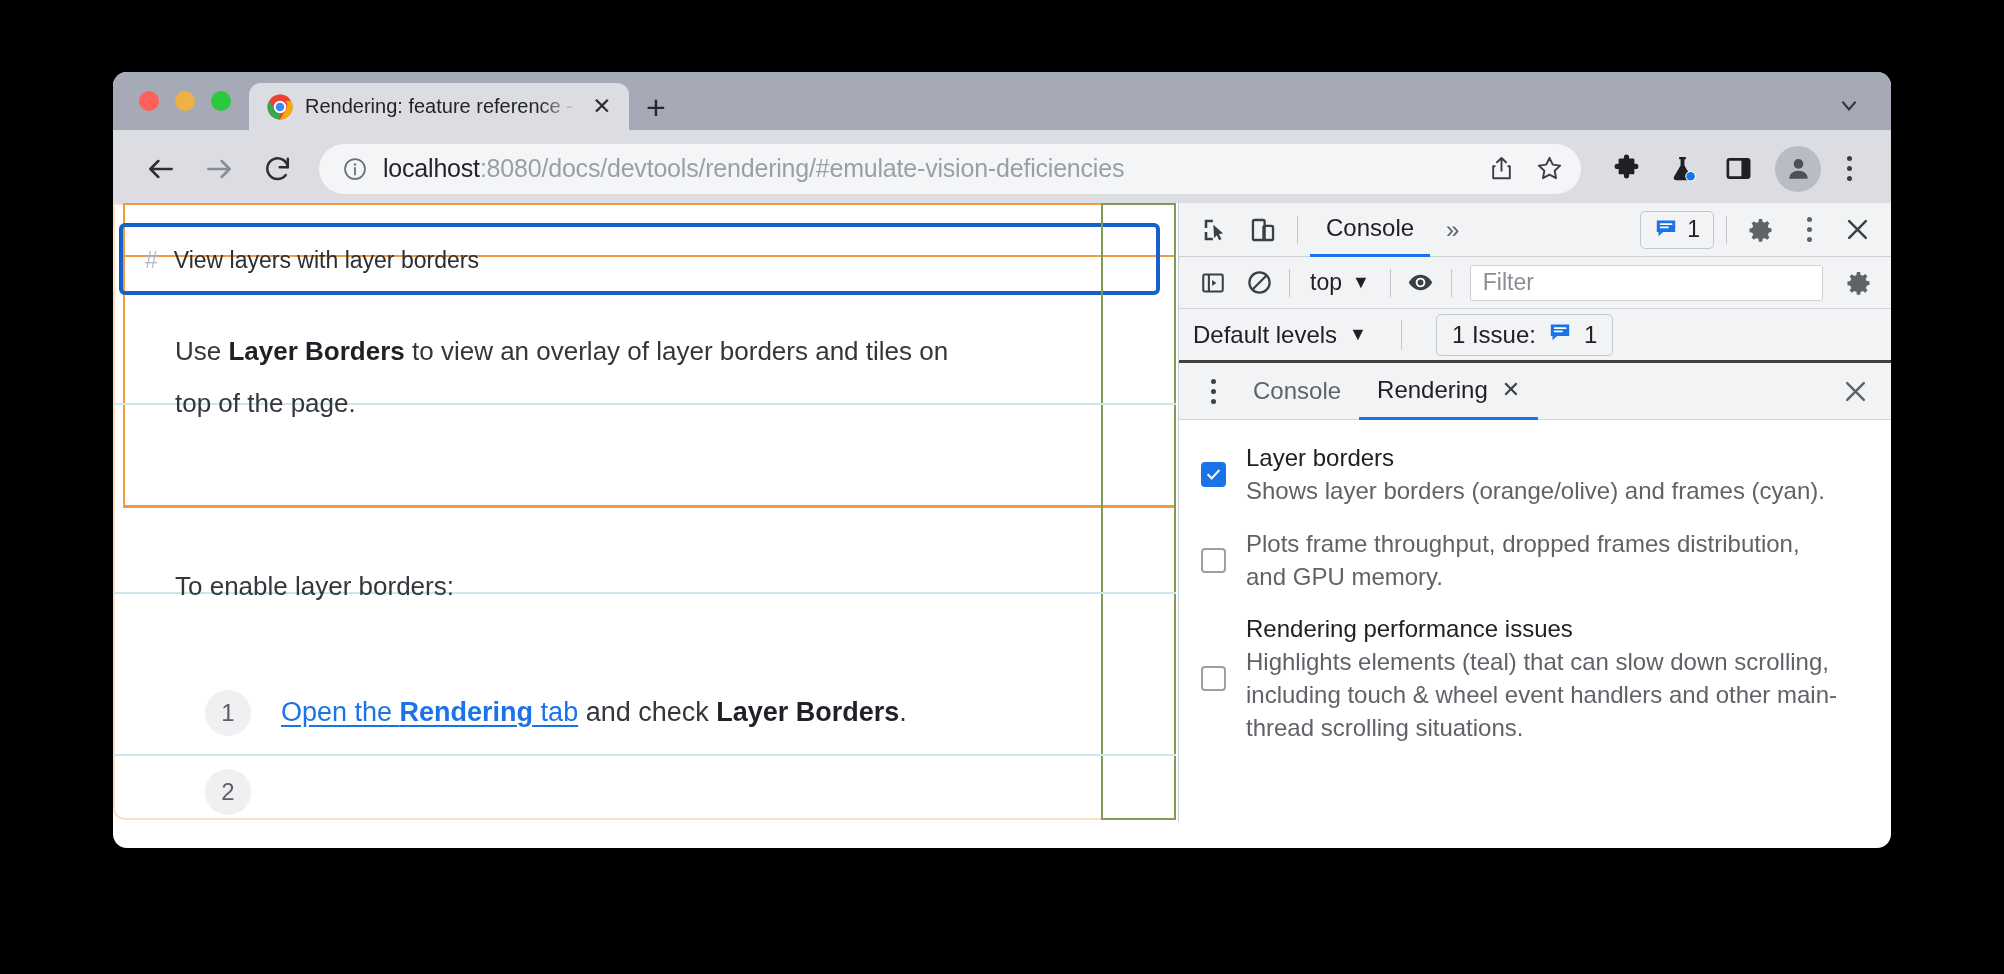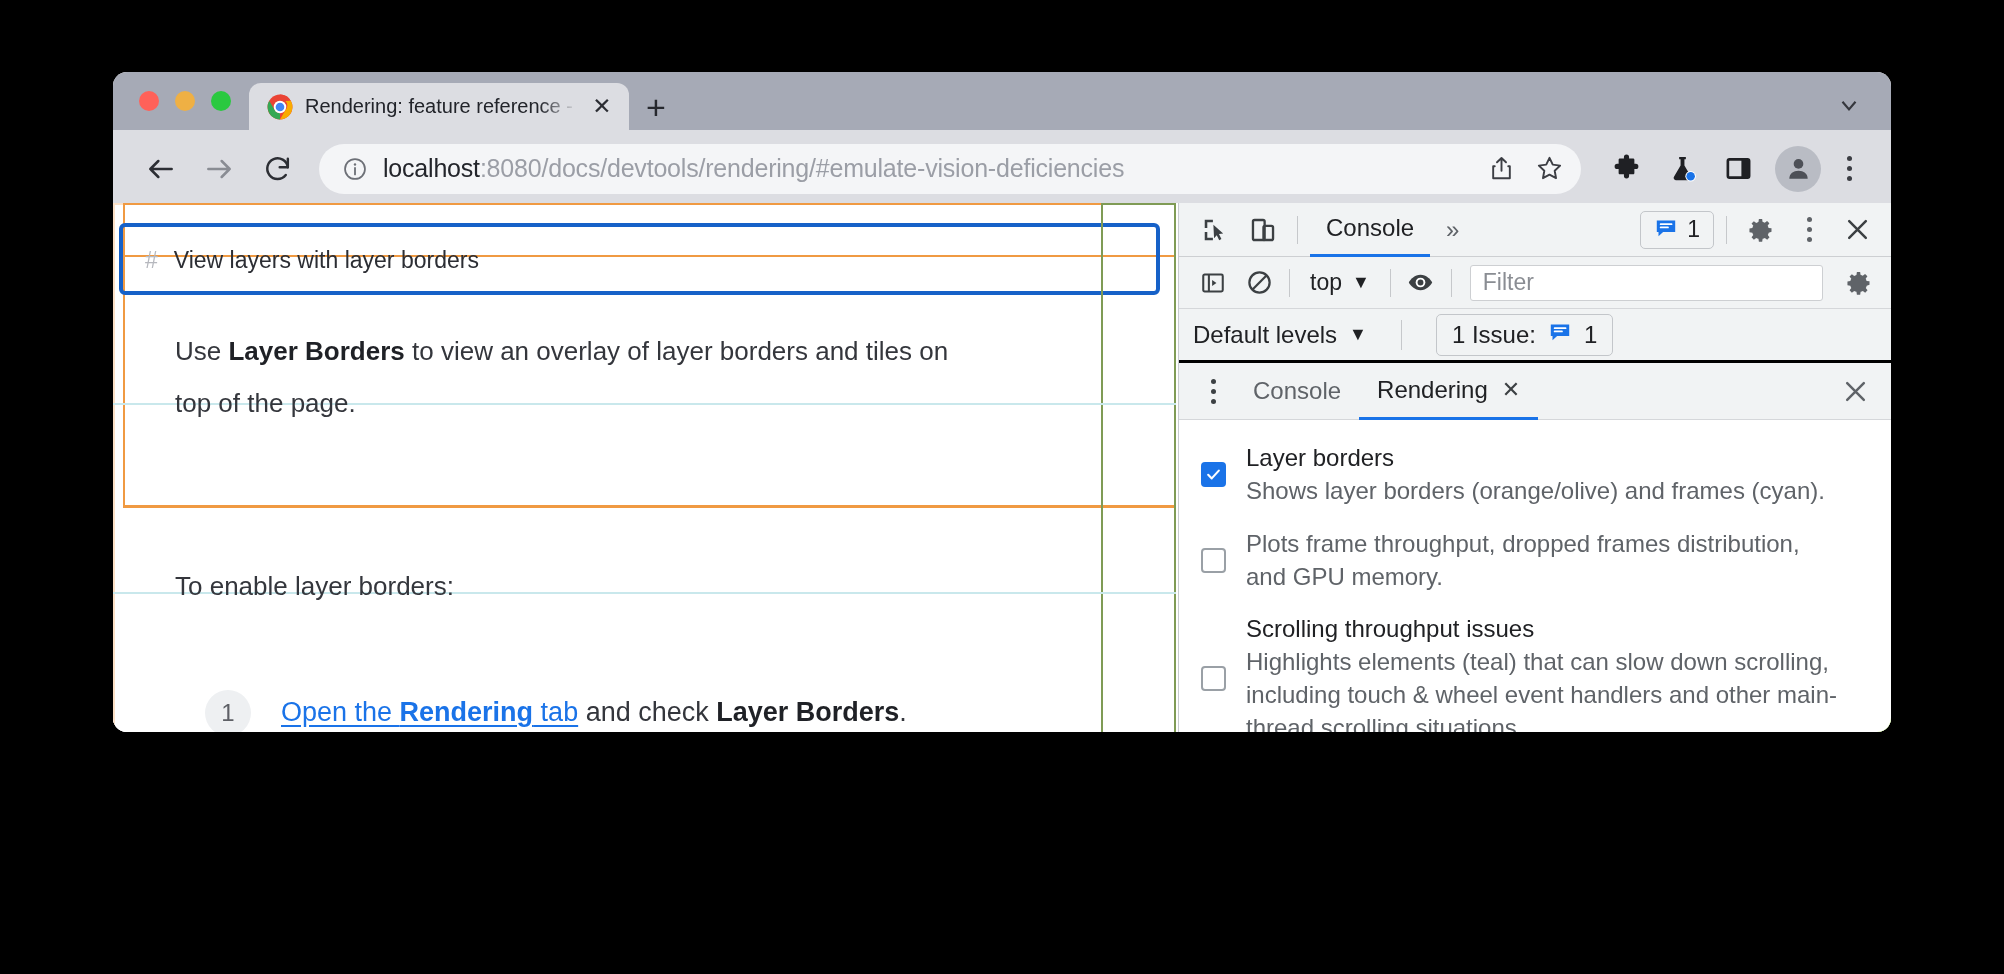--- a/index.html
+++ b/index.html
@@ -8,21 +8,21 @@
     background: #000;
     overflow: hidden;
     font-family: "Liberation Sans", sans-serif;
   }
   * { box-sizing: border-box; }
 
   
   #browser-window {
     position: absolute;
     left: 113px; top: 72px;
-    width: 1778px; height: 660px;
+    width: 1778px; height: 776px;
     border-radius: 14px;
     background: #fff;
     overflow: hidden;
     box-shadow: 0 18px 60px rgba(0,0,0,0.55);
   }
 
   
   #tab-strip {
     position: relative;
     height: 58px;
@@ -286,21 +286,21 @@
     display: flex; align-items: center;
     padding: 0 12px;
     font-size: 23px;
     color: #8a8d93;
     min-width: 0;
   }
 
   #dt-levels-bar {
     height: 54px;
     background: #f1f3f4;
-    border-bottom: 3px solid #000000;
+    border-bottom: 3px solid #404040;
     display: flex;
     align-items: center;
     padding: 0 14px;
     gap: 16px;
     flex: 0 0 54px;
   }
   #default-levels {
     display: flex; align-items: center; gap: 12px;
     font-size: 24px; color: #202124;
     padding-right: 18px;
@@ -663,21 +663,21 @@
         <div class="render-option">
           <span class="cb cb-off"></span>
           <span class="opt-text">
             <div class="opt-desc" style="max-width:600px;">Plots frame throughput, dropped frames distribution, and GPU memory.</div>
           </span>
         </div>
 
         <div class="render-option">
           <span class="cb cb-off"></span>
           <span class="opt-text">
-            <div class="opt-title">Scrolling throughput issues</div>
+            <div class="opt-title">Rendering performance issues</div>
             <div class="opt-desc" style="max-width:640px;">Highlights elements (teal) that can slow down scrolling, including touch &amp; wheel event handlers and other main-thread scrolling situations.</div>
           </span>
         </div>
 
       </div>
     </div>
   </div>
 </div>
 
 </body></html>

